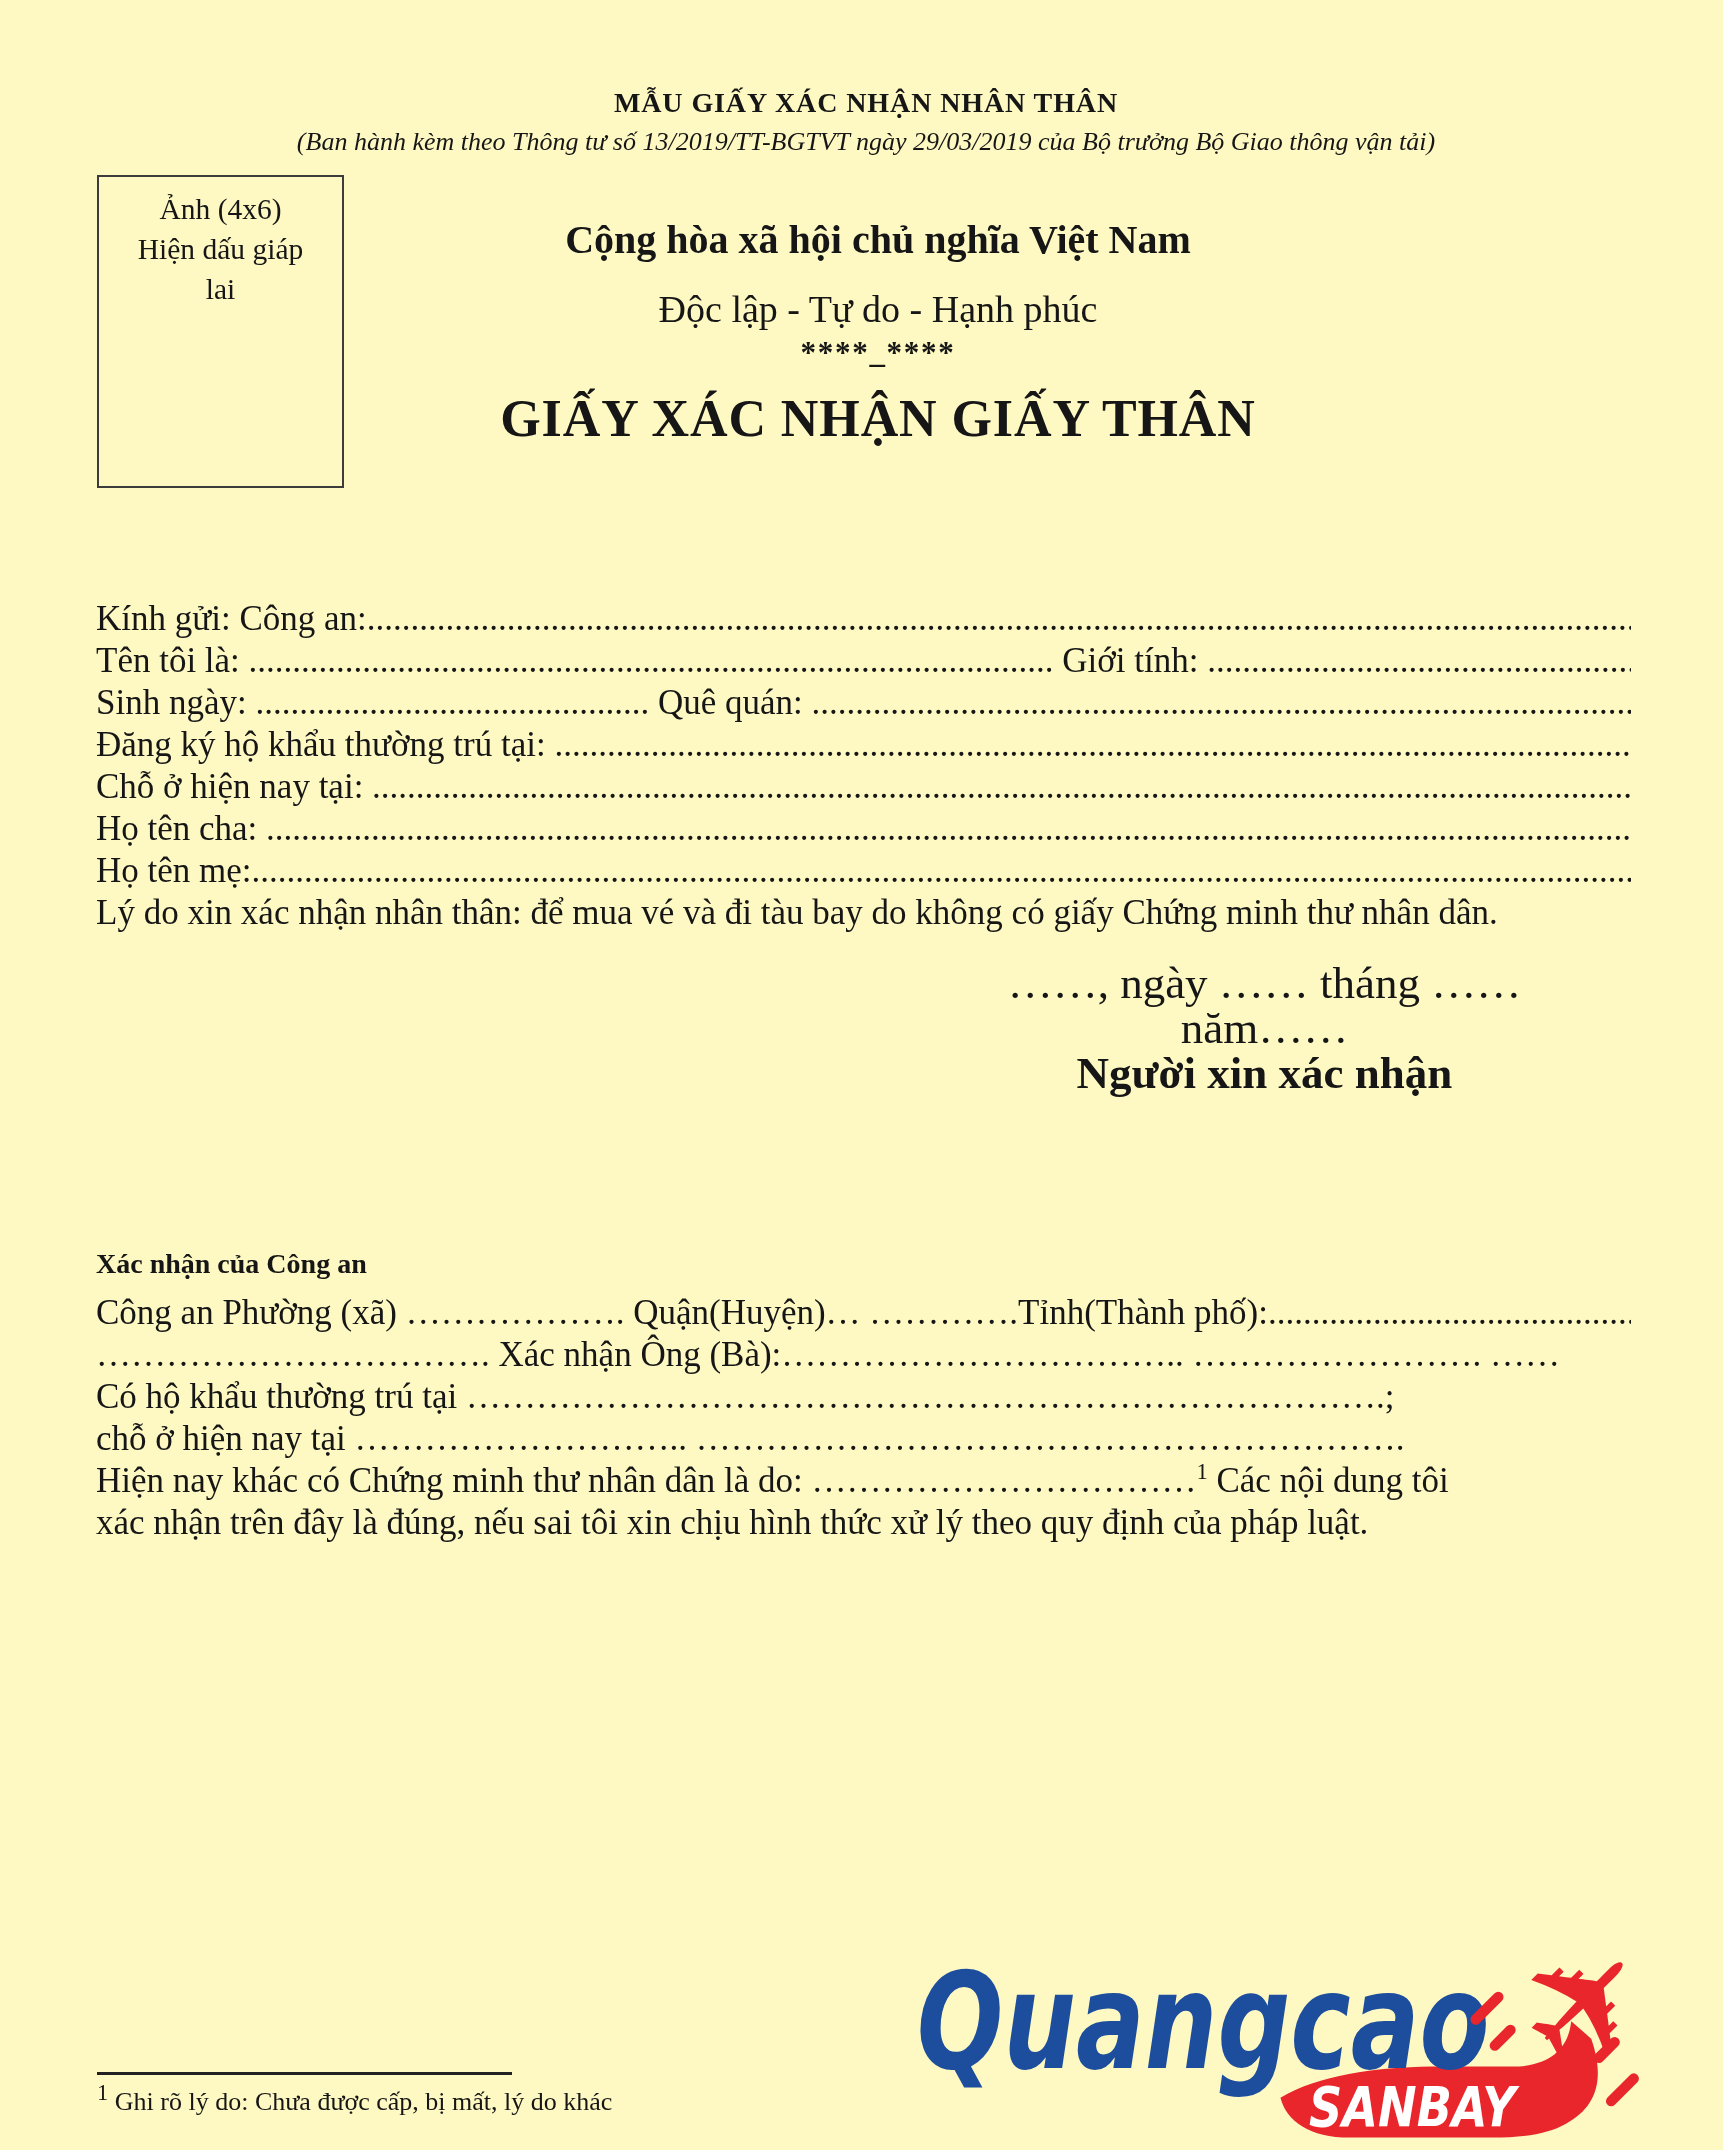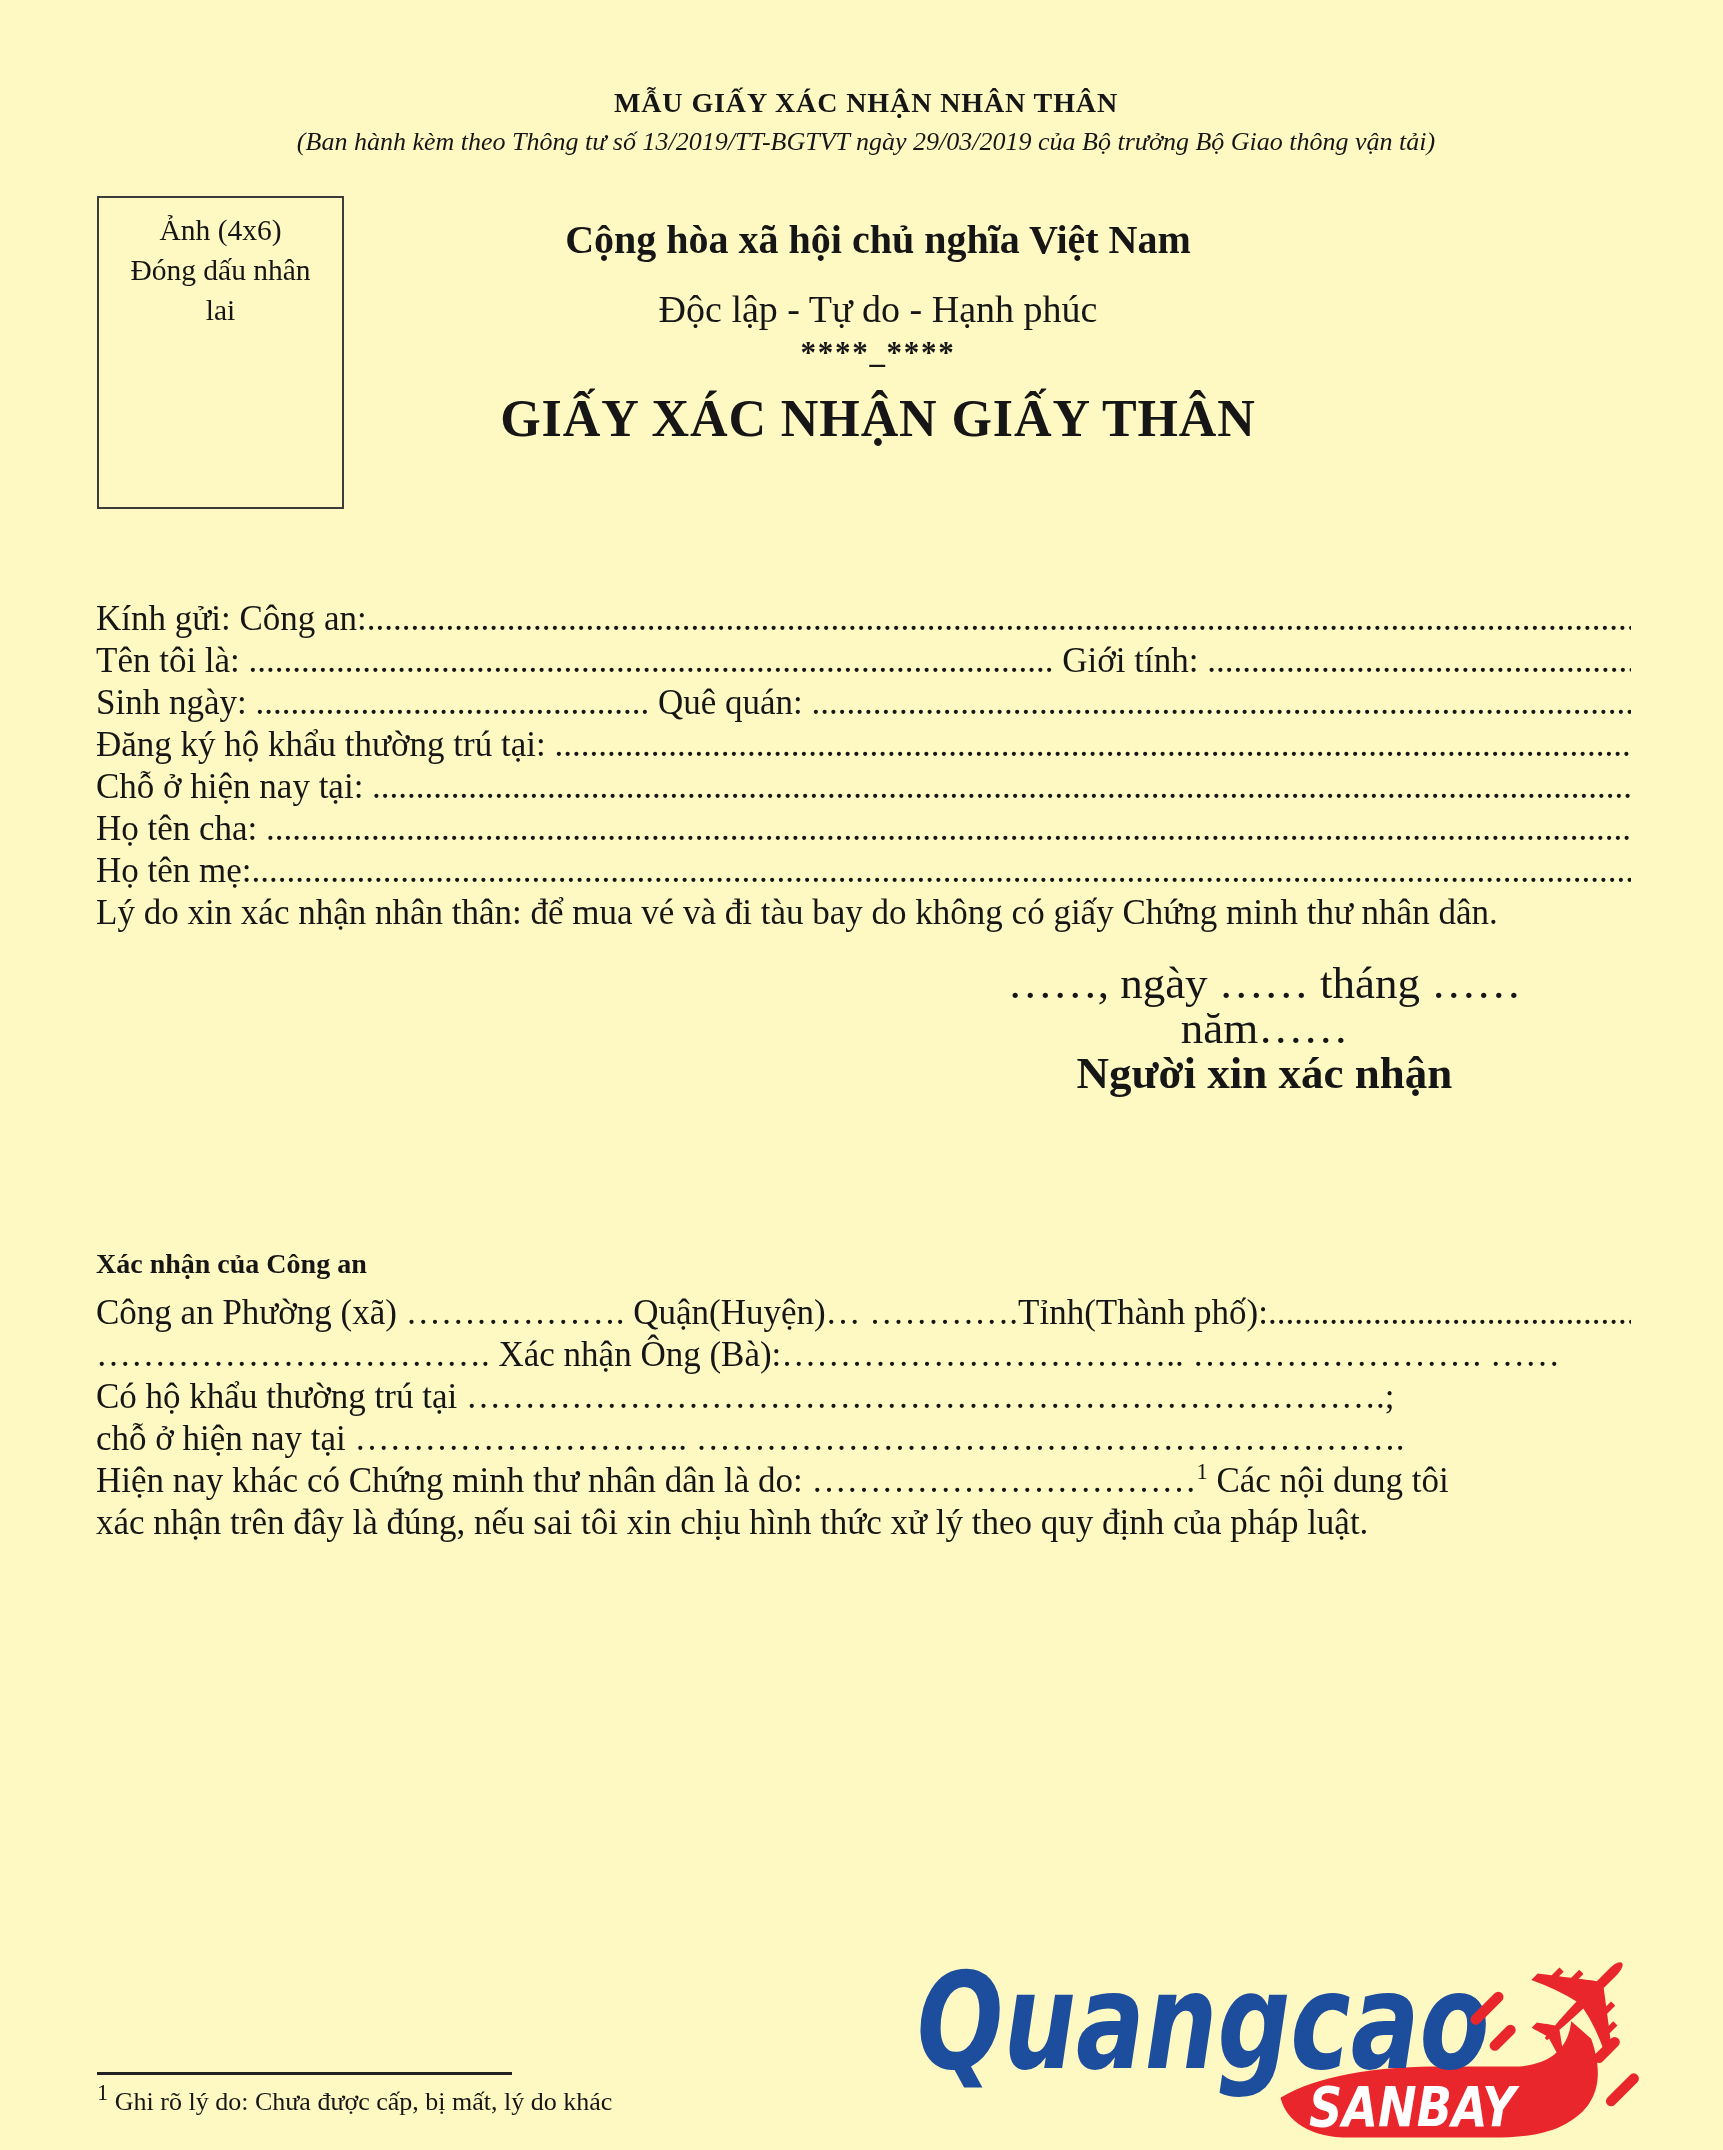--- a/index.html
+++ b/index.html
@@ -4,21 +4,21 @@
 <style>
   html,body{margin:0;padding:0;background:#ffffff;}
   body{width:1723px;height:2151px;font-family:"Liberation Serif", serif;color:#161616;}
   .page{position:relative;width:1723px;height:2151px;background:#fef9c3;overflow:hidden;padding-left:9px;}
 
   .doc-header-title{position:absolute;top:87px;left:0;width:100%;text-align:center;
     font-weight:bold;font-size:28px;letter-spacing:0.9px;}
   .doc-header-sub{position:absolute;top:127px;left:0;width:100%;text-align:center;
     font-style:italic;font-size:26px;}
 
-  .photo-box{position:absolute;left:97px;top:196px;width:247px;height:313px;
+  .photo-box{position:absolute;left:97px;top:175px;width:247px;height:313px;
     border:2.6px solid #3c3c3c;box-sizing:border-box;text-align:center;
     font-size:29.5px;line-height:40px;padding-top:12px;}
 
   .national{position:absolute;left:113px;top:216px;width:1530px;text-align:center;}
   .national-line1{font-size:40px;font-weight:bold;}
   .national-line2{font-size:38px;margin-top:24px;}
   .national-stars{font-size:31px;margin-top:3.5px;letter-spacing:1.7px;font-weight:bold;}
 
   .main-title{position:absolute;top:389px;left:113px;width:1530px;text-align:center;
     font-size:52px;font-weight:bold;margin:0;letter-spacing:0.9px;}
@@ -49,21 +49,21 @@
 </head>
 <body>
 
 <div class="page">
 
   <div class="doc-header-title">MẪU GIẤY XÁC NHẬN NHÂN THÂN</div>
   <div class="doc-header-sub">(Ban hành kèm theo Thông tư số 13/2019/TT-BGTVT ngày 29/03/2019 của Bộ trưởng Bộ Giao thông vận tải)</div>
 
   <div class="photo-box">
     <div>Ảnh (4x6)</div>
-    <div>Đóng dấu nhân</div>
+    <div>Hiện dấu giáp</div>
     <div>lai</div>
   </div>
 
   <div class="national">
     <div class="national-line1">Cộng hòa xã hội chủ nghĩa Việt Nam</div>
     <div class="national-line2">Độc lập - Tự do - Hạnh phúc</div>
     <div class="national-stars">****_****</div>
   </div>
 
   <h1 class="main-title">GIẤY XÁC NHẬN GIẤY THÂN</h1>

